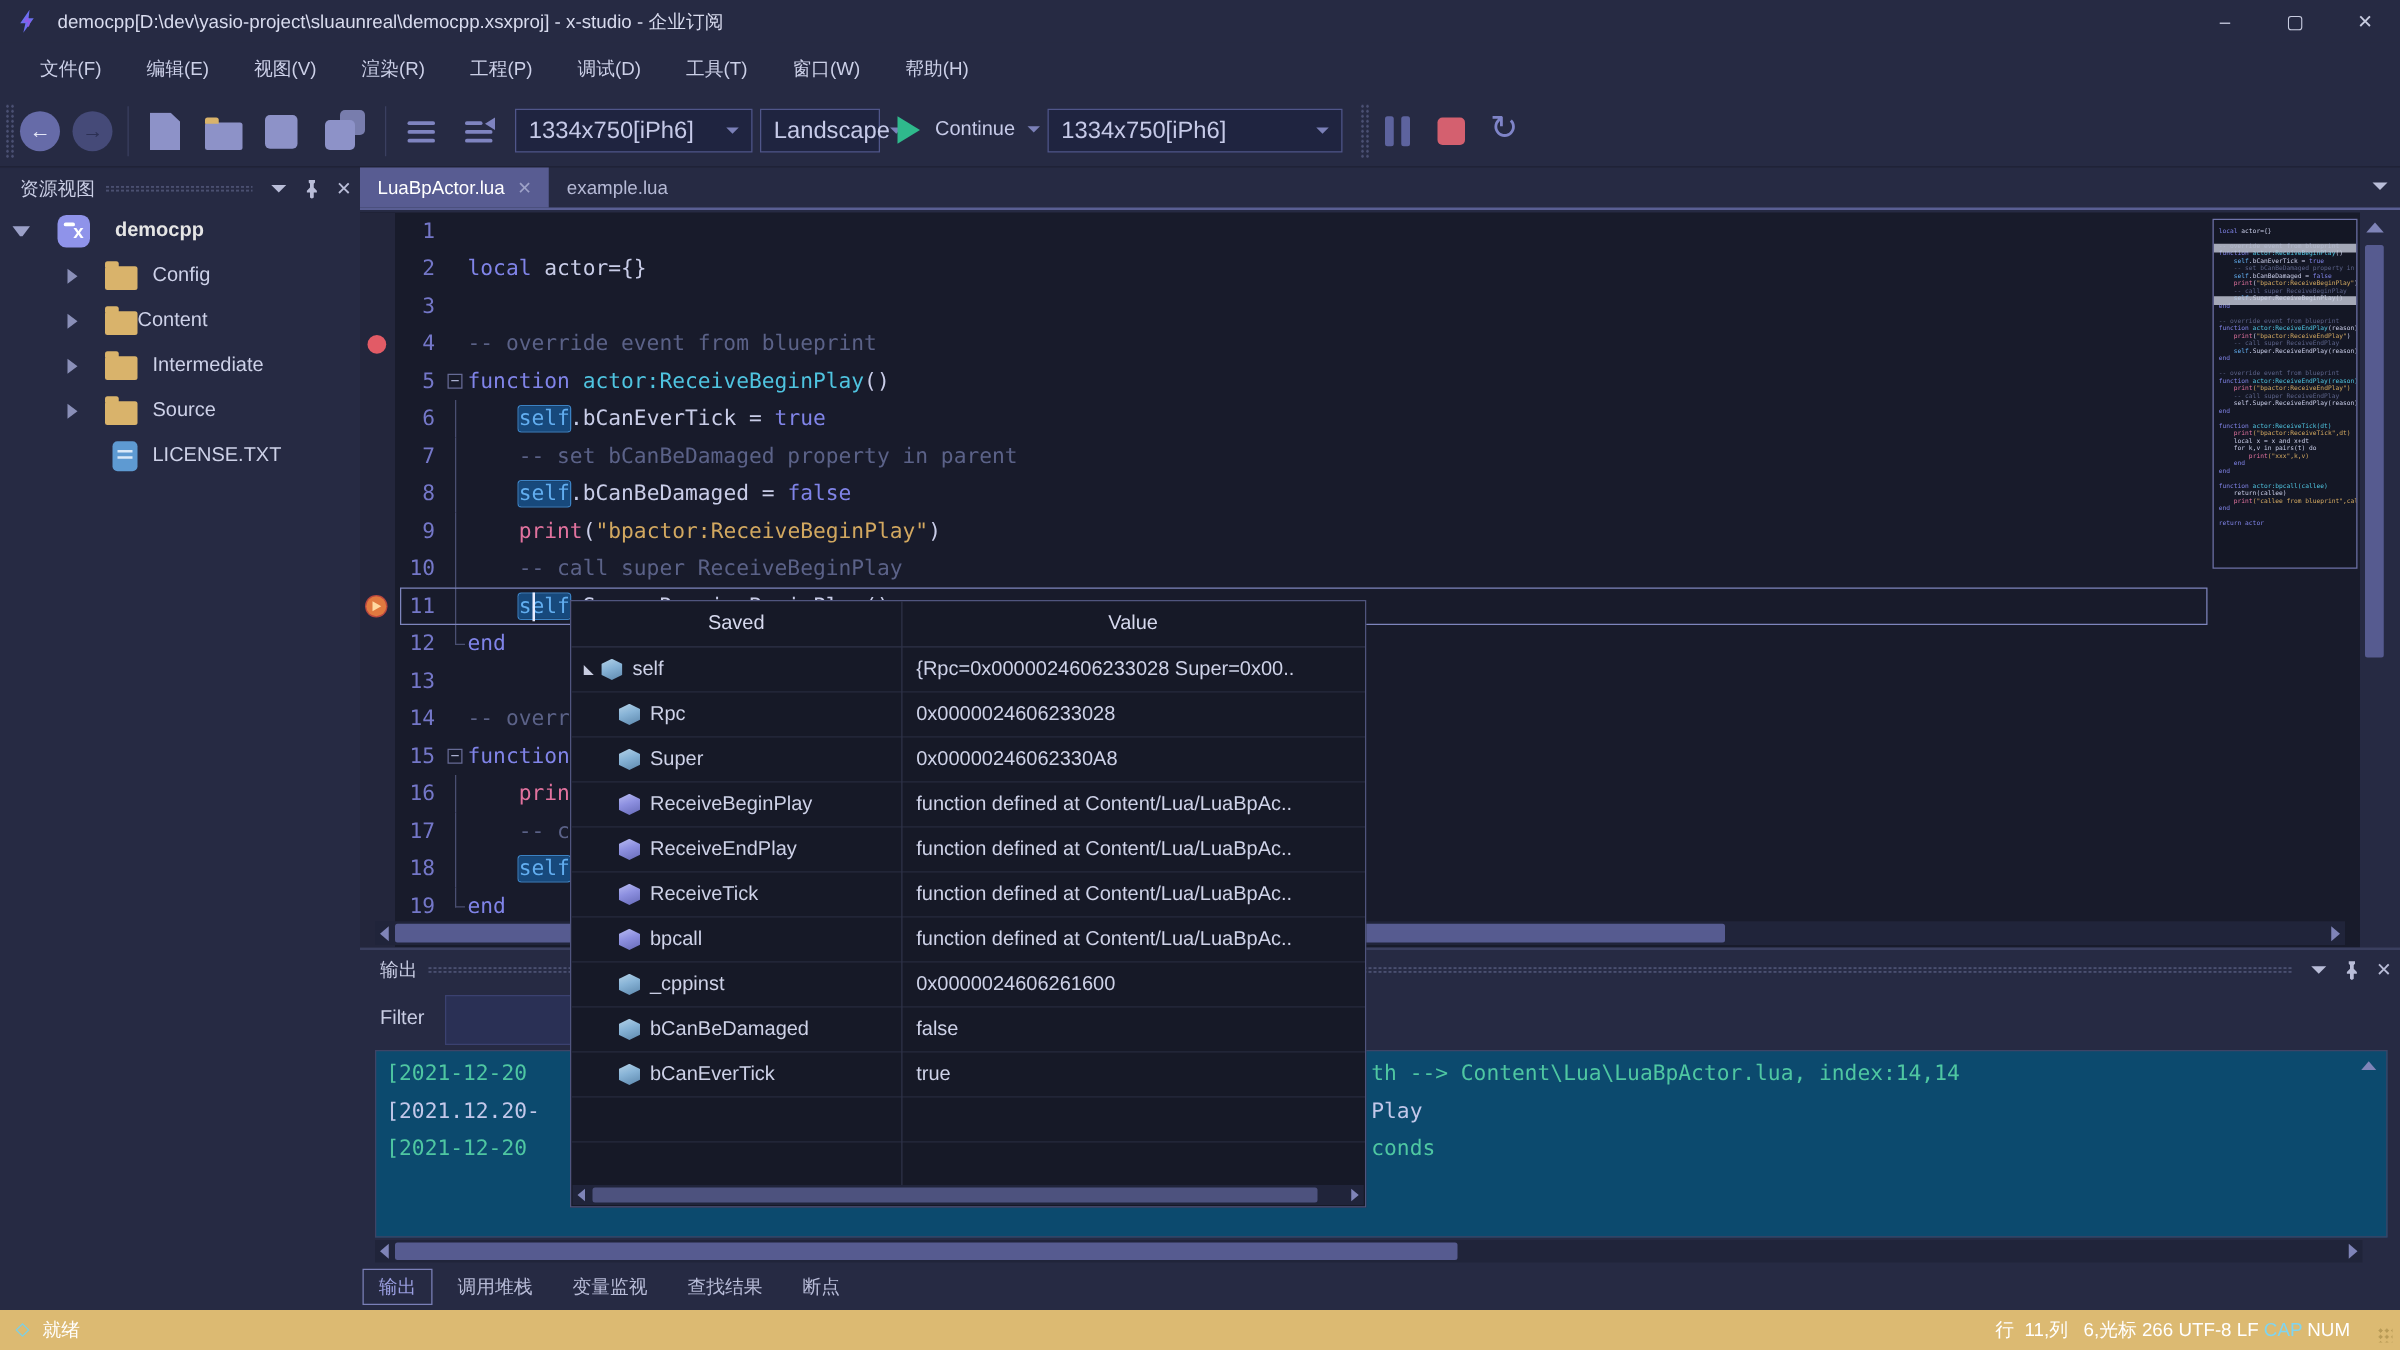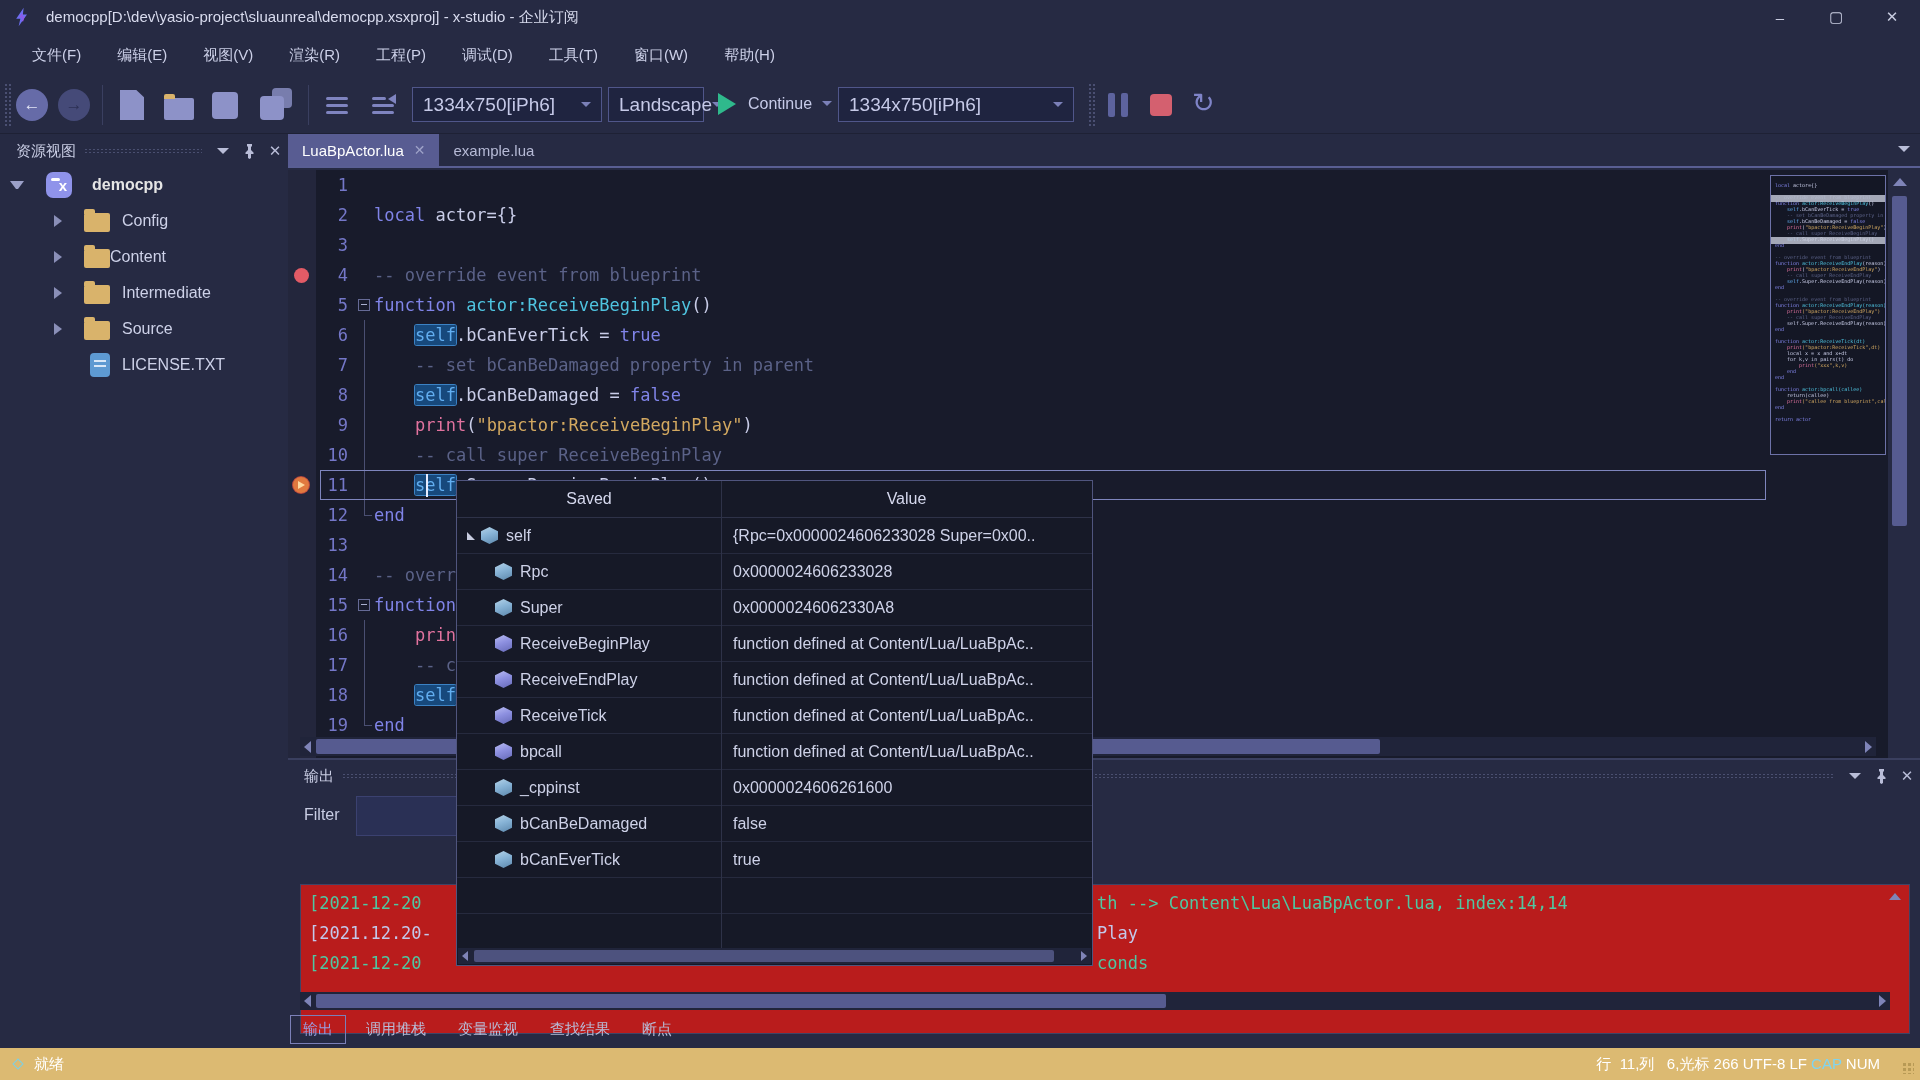--- a/index.html
+++ b/index.html
@@ -131,21 +131,21 @@
           clip-path:polygon(50% 0,100% 25%,100% 75%,50% 100%,0 75%,0 25%); }
   .cube-blue { background:linear-gradient(160deg,#b4d2e8 0%,#87b3d6 45%,#5d88ad 100%); }
   .cube-purple { background:linear-gradient(160deg,#b9bcf2 0%,#8d90e0 45%,#666ab8 100%); }
   #popup-hscroll { position:absolute; left:1px; bottom:1px; width:633px; height:16px; background:#20243a; }
 
   
   #splitter { left:288px; top:758px; width:1632px; height:2px; background:#3a3f5f; }
   #output { left:288px; top:760px; width:1632px; height:288px; background:#262a43; }
   #out-filter-label { left:304px; top:806px; color:#c9cde4; font-size:16px; }
   #out-filter-input { left:356px; top:796px; width:734px; height:40px; background:#2a3055; border:1px solid #3b4170; }
-  #logbox { left:300px; top:884px; width:1610px; height:150px; background:#b91c1c; border:1px solid #3e4466;
+  #logbox { left:300px; top:840px; width:1610px; height:150px; background:#0c4a6e; border:1px solid #3e4466;
             overflow:hidden; }
   .log-line { position:relative; height:30px; line-height:30px; font-family:"DejaVu Sans Mono",monospace;
               font-size:17px; white-space:pre; padding-left:8px; }
   .seg-right { position:absolute; left:796px; top:0; }
   .lg-green { color:#4fc7a2; } .lg-lav { color:#c3c8ea; }
   #bottom-tabs { left:290px; top:1012px; width:1400px; height:34px; display:flex; align-items:center; gap:8px;
                  font-size:15px; }
   .btab { padding:4px 12px; color:#b8bcd8; }
   .btab.active { border:1px solid #7b80b8; color:#9a9ee0; }
 

